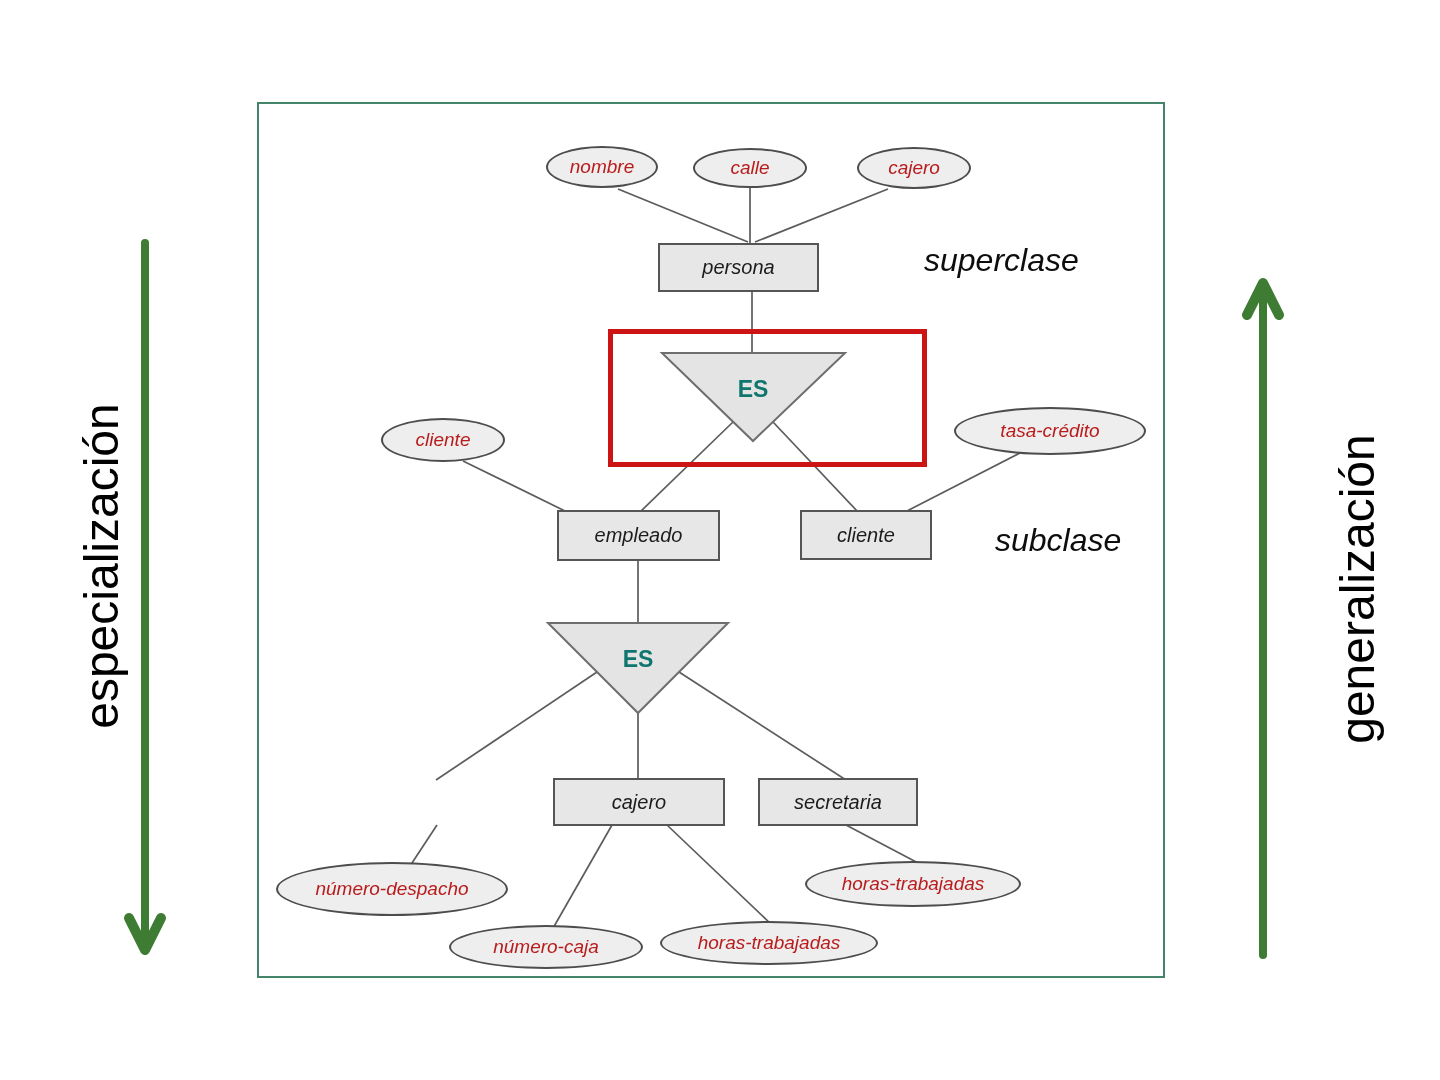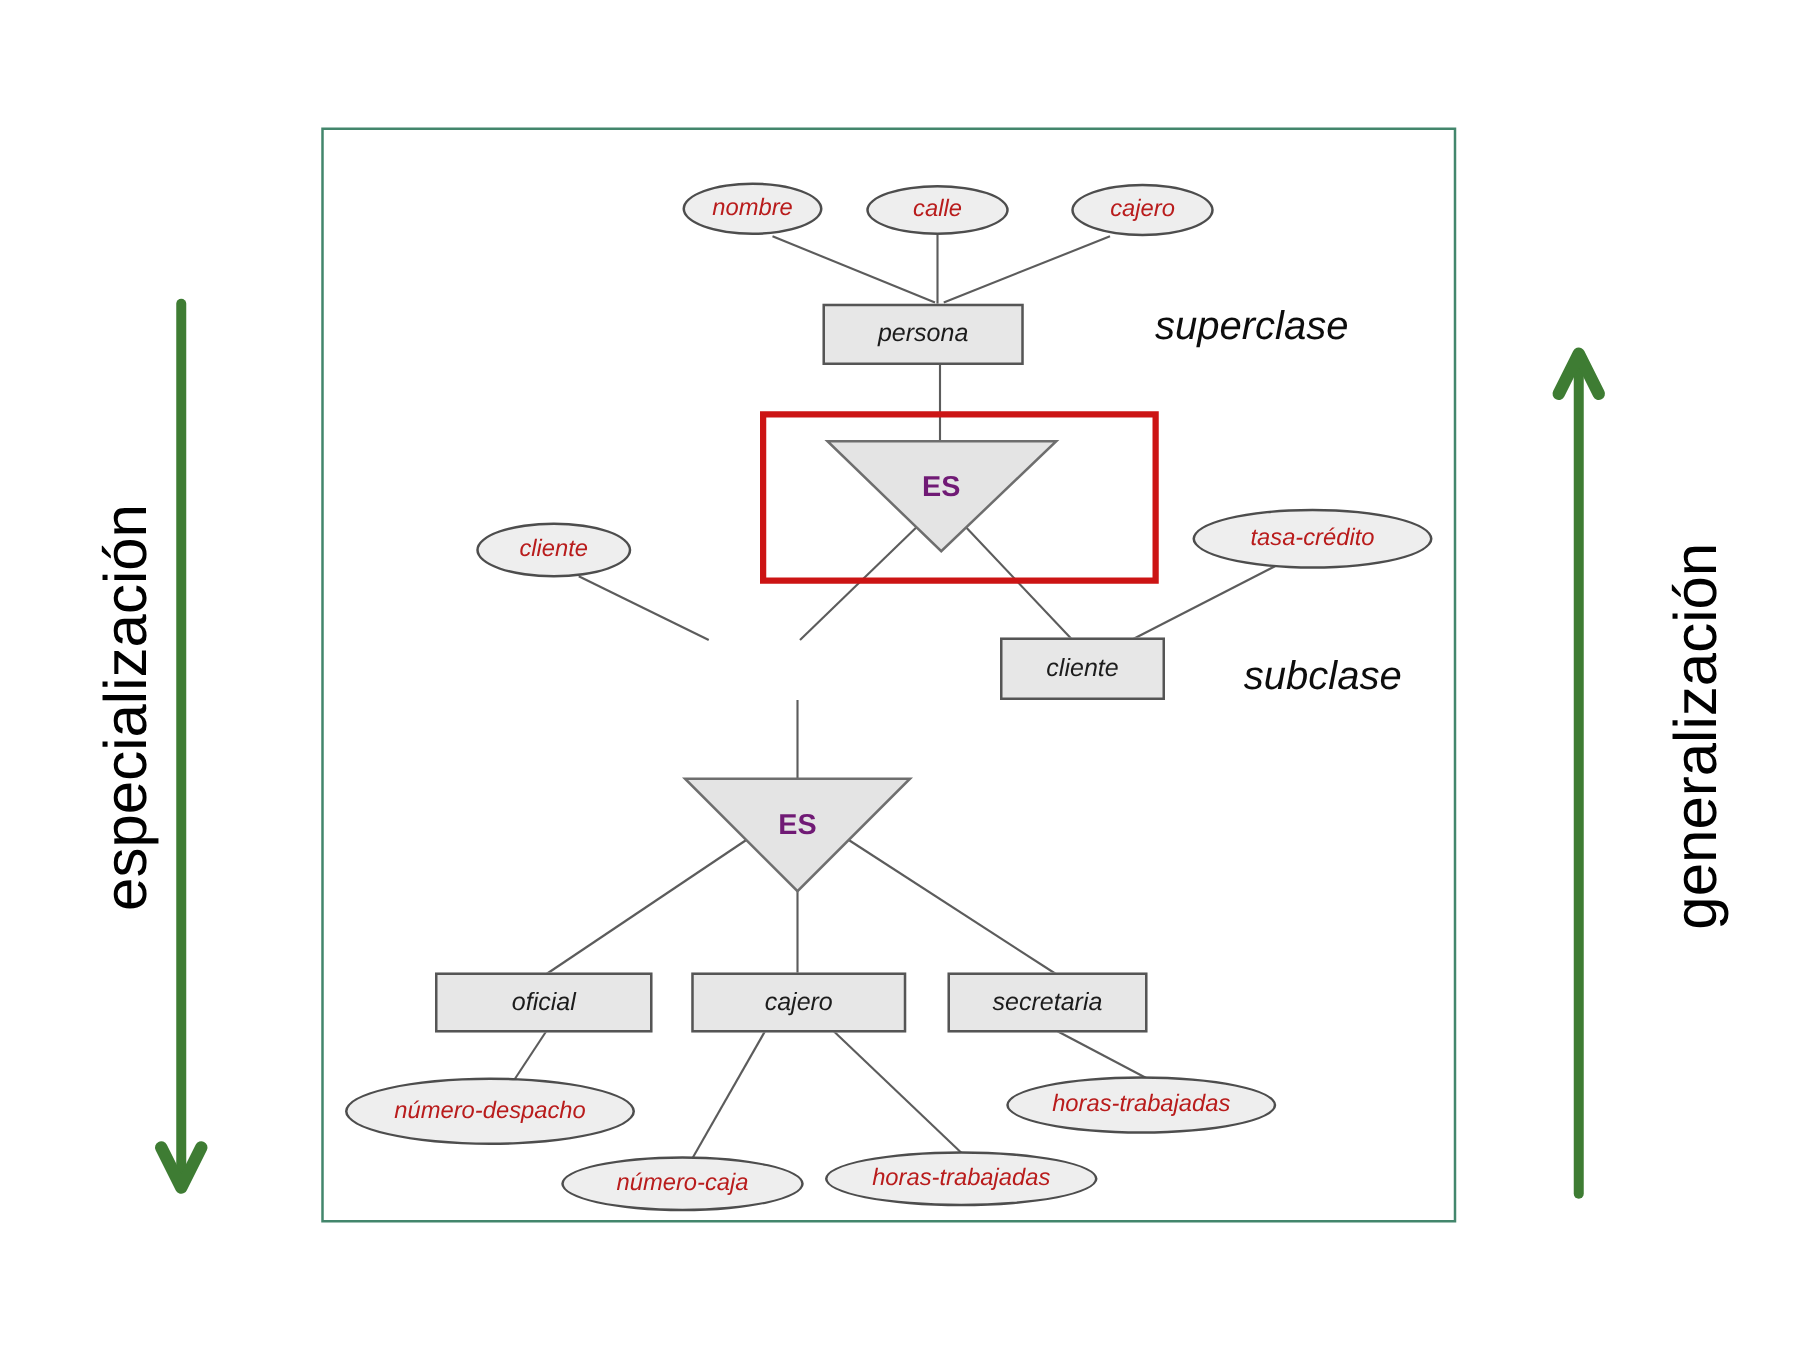--- a/index.html
+++ b/index.html
@@ -58,21 +58,21 @@
     font-size: 19px;
     color: #b91c1c;
     z-index: 3;
   }
   .isa-label {
     position: absolute;
     width: 70px; height: 28px;
     display: flex; align-items: center; justify-content: center;
     font-size: 23px;
     font-weight: 600;
-    color: #701a75;
+    color: #0f766e;
     z-index: 3;
   }
   .side-note {
     position: absolute;
     font-style: italic;
     font-size: 32px;
     color: #0d0d0d;
     z-index: 3;
     white-space: nowrap;
   }
@@ -152,22 +152,22 @@
 
     <g stroke="#3e7c33" fill="none" stroke-linecap="round" stroke-linejoin="round">
       <line x1="1263" y1="955" x2="1263" y2="295" stroke-width="8"></line>
       <path d="M 1247 315 L 1263 283 L 1279 315" stroke-width="10"></path>
     </g>
   </svg>
 
   <div class="red-box"></div>
 
   <div class="entity" id="ent-persona">persona</div>
+  <div class="entity" id="ent-empleado">empleado</div>
   <div class="entity" id="ent-cliente">cliente</div>
-  <div class="entity" id="ent-oficial">oficial</div>
   <div class="entity" id="ent-cajero">cajero</div>
   <div class="entity" id="ent-secretaria">secretaria</div>
 
   <div class="attr" id="att-nombre">nombre</div>
   <div class="attr" id="att-calle">calle</div>
   <div class="attr" id="att-ciudad">cajero</div>
   <div class="attr" id="att-sueldo">cliente</div>
   <div class="attr" id="att-tasa">tasa-crédito</div>
   <div class="attr" id="att-despacho">número-despacho</div>
   <div class="attr" id="att-caja">número-caja</div>

